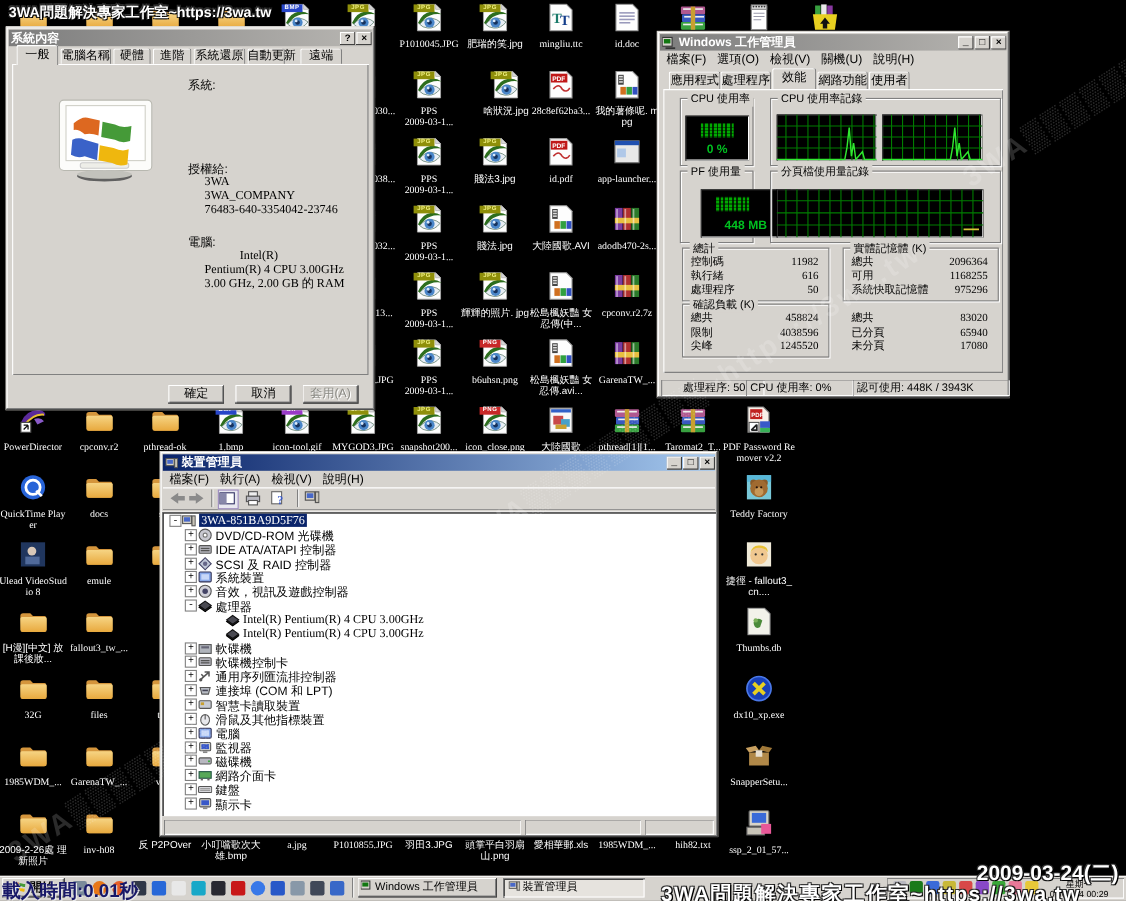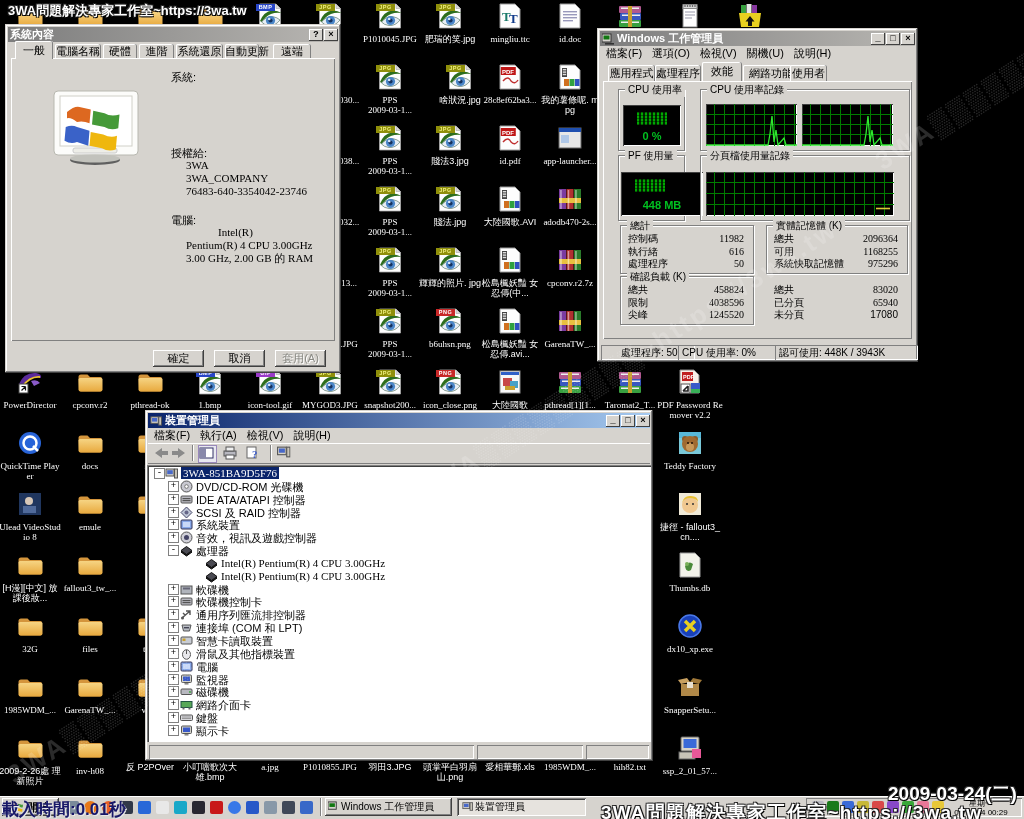--- a/index.html
+++ b/index.html
@@ -560,21 +560,21 @@
         <span style="flex:1">Windows 工作管理員</span>
         <span class="tbtn">_</span>
         <span class="tbtn">□</span>
         <span class="tbtn">×</span>
       </div>
  <div class="menu" style="top:18px">檔案(F)<span>選項(O)</span><span>檢視(V)</span><span>關機(U)</span><span>說明(H)</span></div>
  <div style="position:absolute;left:6px;top:53px;width:309px;height:258px;background:#d6d3ce;box-shadow:inset 1px 1px 0 #fff,inset -1px -1px 0 #808080"></div>
  <div class="tab" style="left:11px;top:37px;width:47px;height:16px;line-height:16px">應用程式</div>
  <div class="tab" style="left:58px;top:37px;width:46px;height:16px;line-height:16px">處理程序</div>
  <div class="tab" style="left:105px;top:34px;width:40px;height:19px;line-height:19px;z-index:3">效能</div>
- <div class="tab" style="left:146px;top:37px;width:56px;height:16px;line-height:16px">網路功能</div>
+ <div class="tab" style="left:146px;top:37px;width:46px;height:16px;line-height:16px">網路功能</div>
  <div class="tab" style="left:193px;top:37px;width:37px;height:16px;line-height:16px">使用者</div>
  <div class="gb" style="left:21px;top:61px;width:65px;height:60px">
         <i>CPU 使用率</i>
       </div>
  <div class="blk" style="left:26px;top:77px;width:58px;height:41px">
         <div class="led" style="left:14px;top:7px;width:30px;height:13px"></div>
         <div class="gtxt" style="left:0;right:0;bottom:4px">0 %</div>
       </div>
  <div class="gb" style="left:103px;top:61px;width:208px;height:60px">
         <i>CPU 使用率記錄</i>
@@ -589,21 +589,21 @@
  <svg class="grid" style="left:205px;top:76px" width="91" height="42" viewBox="0 0 91 42">
         <g stroke="#007d00" stroke-width="1">
           <path d="M0 10.5h91M0 20.5h91M0 30.5h91"></path>
           <path d="M8.5 0v42M18.5 0v42M28.5 0v42M38.5 0v42M48.5 0v42M58.5 0v42M68.5 0v42M78.5 0v42M88.5 0v42"></path>
         </g>
         <polyline points="0,41 62,41 64,30 66,12 68,38 70,26 72,41 78,34 80,41 91,41" fill="none" stroke="#30e830" stroke-width="1.3"></polyline>
       </svg>
  <div class="gb" style="left:21px;top:127px;width:65px;height:64px">
         <i>PF 使用量</i>
       </div>
- <div class="blk" style="left:24px;top:144px;width:82px;height:44px">
+ <div class="blk" style="left:40px;top:144px;width:82px;height:44px">
         <div class="led" style="left:14px;top:7px;width:30px;height:13px"></div>
         <div class="gtxt" style="left:0;right:0;bottom:5px">448 MB</div>
       </div>
  <div class="gb" style="left:103px;top:127px;width:208px;height:64px">
         <i>分頁檔使用量記錄</i>
       </div>
  <svg class="grid" style="left:109px;top:144px" width="188" height="44" viewBox="0 0 188 44">
         <g stroke="#007d00" stroke-width="1">
           <path d="M0 10.5h188M0 21.5h188M0 32.5h188"></path>
           <path d="M8.5 0v44M18.5 0v44M28.5 0v44M38.5 0v44M48.5 0v44M58.5 0v44M68.5 0v44M78.5 0v44M88.5 0v44M98.5 0v44M108.5 0v44M118.5 0v44M128.5 0v44M138.5 0v44M148.5 0v44M158.5 0v44M168.5 0v44M178.5 0v44"></path>
@@ -630,21 +630,21 @@
         <i>確認負載 (K)</i>
       </div>
  <div style="position:absolute;left:31px;top:256px;width:116px;font-size:10px;line-height:12.5px">
         <div>總共<span style="float:right;font-family:'Liberation Serif',serif">458824</span></div>
         <div>限制<span style="float:right;font-family:'Liberation Serif',serif">4038596</span></div>
         <div>尖峰<span style="float:right;font-family:'Liberation Serif',serif">1245520</span></div>
       </div>
  <div style="position:absolute;left:177px;top:256px;width:124px;font-size:10px;line-height:12.5px">
         <div>總共<span style="float:right;font-family:'Liberation Serif',serif">83020</span></div>
         <div>已分頁<span style="float:right;font-family:'Liberation Serif',serif">65940</span></div>
-        <div>未分頁<span style="float:right;font-family:Liberation Sans, sans-serif">17080</span></div>
+        <div>未分頁<span style="float:right;font-family:Liberation Serif, serif">17080</span></div>
       </div>
  <div style="position:absolute;left:4px;top:317px;width:74px;height:15px;box-shadow:inset 1px 1px 0 #808080,inset -1px -1px 0 #fff;font-size:10px;line-height:15px;padding-left:20px">處理程序: 50</div>
  <div style="position:absolute;left:81px;top:317px;width:94px;height:15px;box-shadow:inset 1px 1px 0 #808080,inset -1px -1px 0 #fff;font-size:10px;line-height:15px;padding-left:4px">CPU 使用率: 0%</div>
  <div style="position:absolute;left:178px;top:317px;width:139px;height:15px;box-shadow:inset 1px 1px 0 #808080,inset -1px -1px 0 #fff;font-size:10px;line-height:15px;padding-left:4px">認可使用: 448K / 3943K</div>
 </div>
 <div id="devman" class="win" style="left:145px;top:410px;width:508px;height:351px">
  <div class="tbar act">
         <svg style="width:12px;height:12px;margin-right:3px" viewBox="0 0 13 13">
           <use href="#t_pc"></use>
         </svg>

